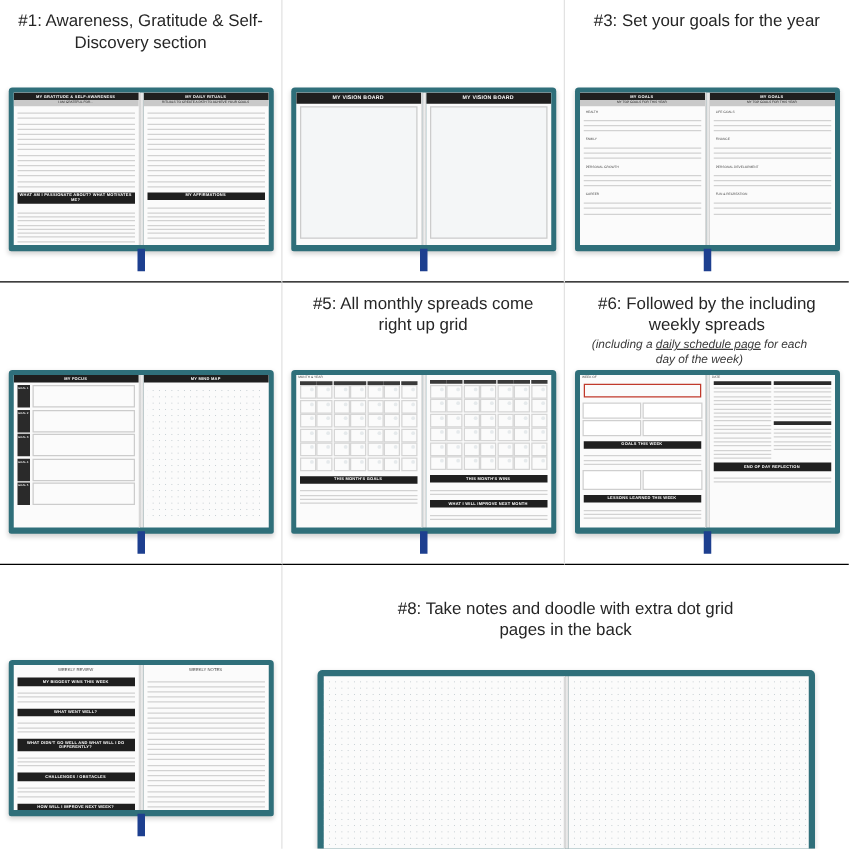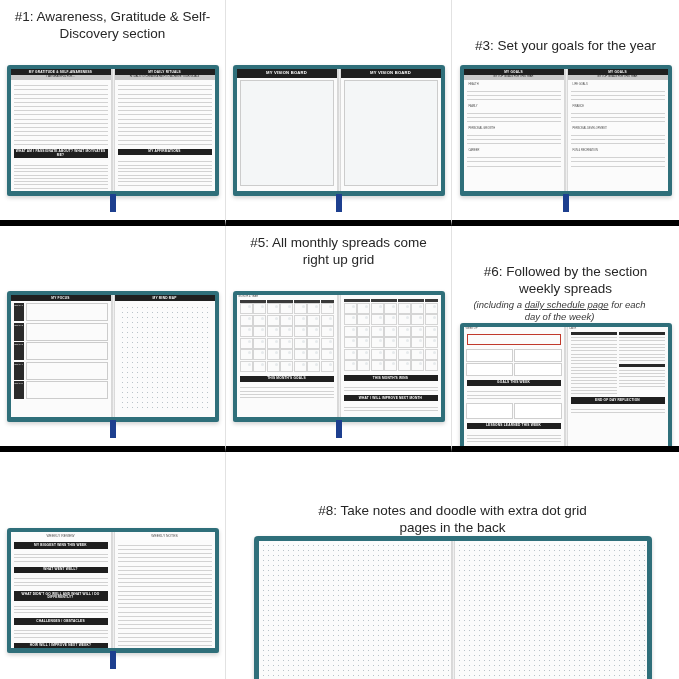--- a/index.html
+++ b/index.html
@@ -25,28 +25,28 @@
     display: grid;
     grid-template-columns: 226px 226px 227px;
     grid-template-rows: 226px 226px 227px;
     width: 679px;
     height: 679px;
   }
   .cell {
     position: relative;
     box-sizing: border-box;
     border-right: 1px solid #e2e2e2;
-    border-bottom: 6px solid #000000;
+    border-bottom: 1px solid #000000;
     display: flex;
     flex-direction: column;
     align-items: center;
     padding-top: 8px;
     overflow: hidden;
   }
-  .cell.nr { border-right: none; margin-top: 29px; }
+  .cell.nr { border-right: none; }
   .cell.nb { border-bottom: none; }
   .cell.wide {
     grid-column: span 2;
     justify-content: flex-end;
   }
   .caption {
     font-size: 13.5px;
     line-height: 17px;
     text-align: center;
     color: #262626;
@@ -546,21 +546,21 @@
                 <div class="ln s"></div>
                 <div class="ln s"></div>
               </div>
           </div>
           <div class="ribbon"></div>
         </div>
       </div>
     </div>
 
     <div class="cell nr">
-      <div class="caption">#6: Followed by the section weekly spreads</div>
+      <div class="caption">#6: Followed by the including weekly spreads</div>
       <div class="subcap"><span>(including a </span><u>daily schedule page</u><span> for each day of the week)</span></div>
       <svg class="arrow" viewBox="0 0 24 18">
         <path d="M1 1 C8 2, 16 6, 21 14" stroke="#333" stroke-width="1" fill="none"></path>
         <path d="M21 14 L15 12 M21 14 L19 8" stroke="#333" stroke-width="1" fill="none"></path>
       </svg>
       <div class="book-wrap">
         <div class="book" style="margin-bottom:24px;">
           <div class="page left" style="width:100px;height:122px;">
             <div class="tinytxt">WEEK OF</div>
             <div class="redbox"></div>

